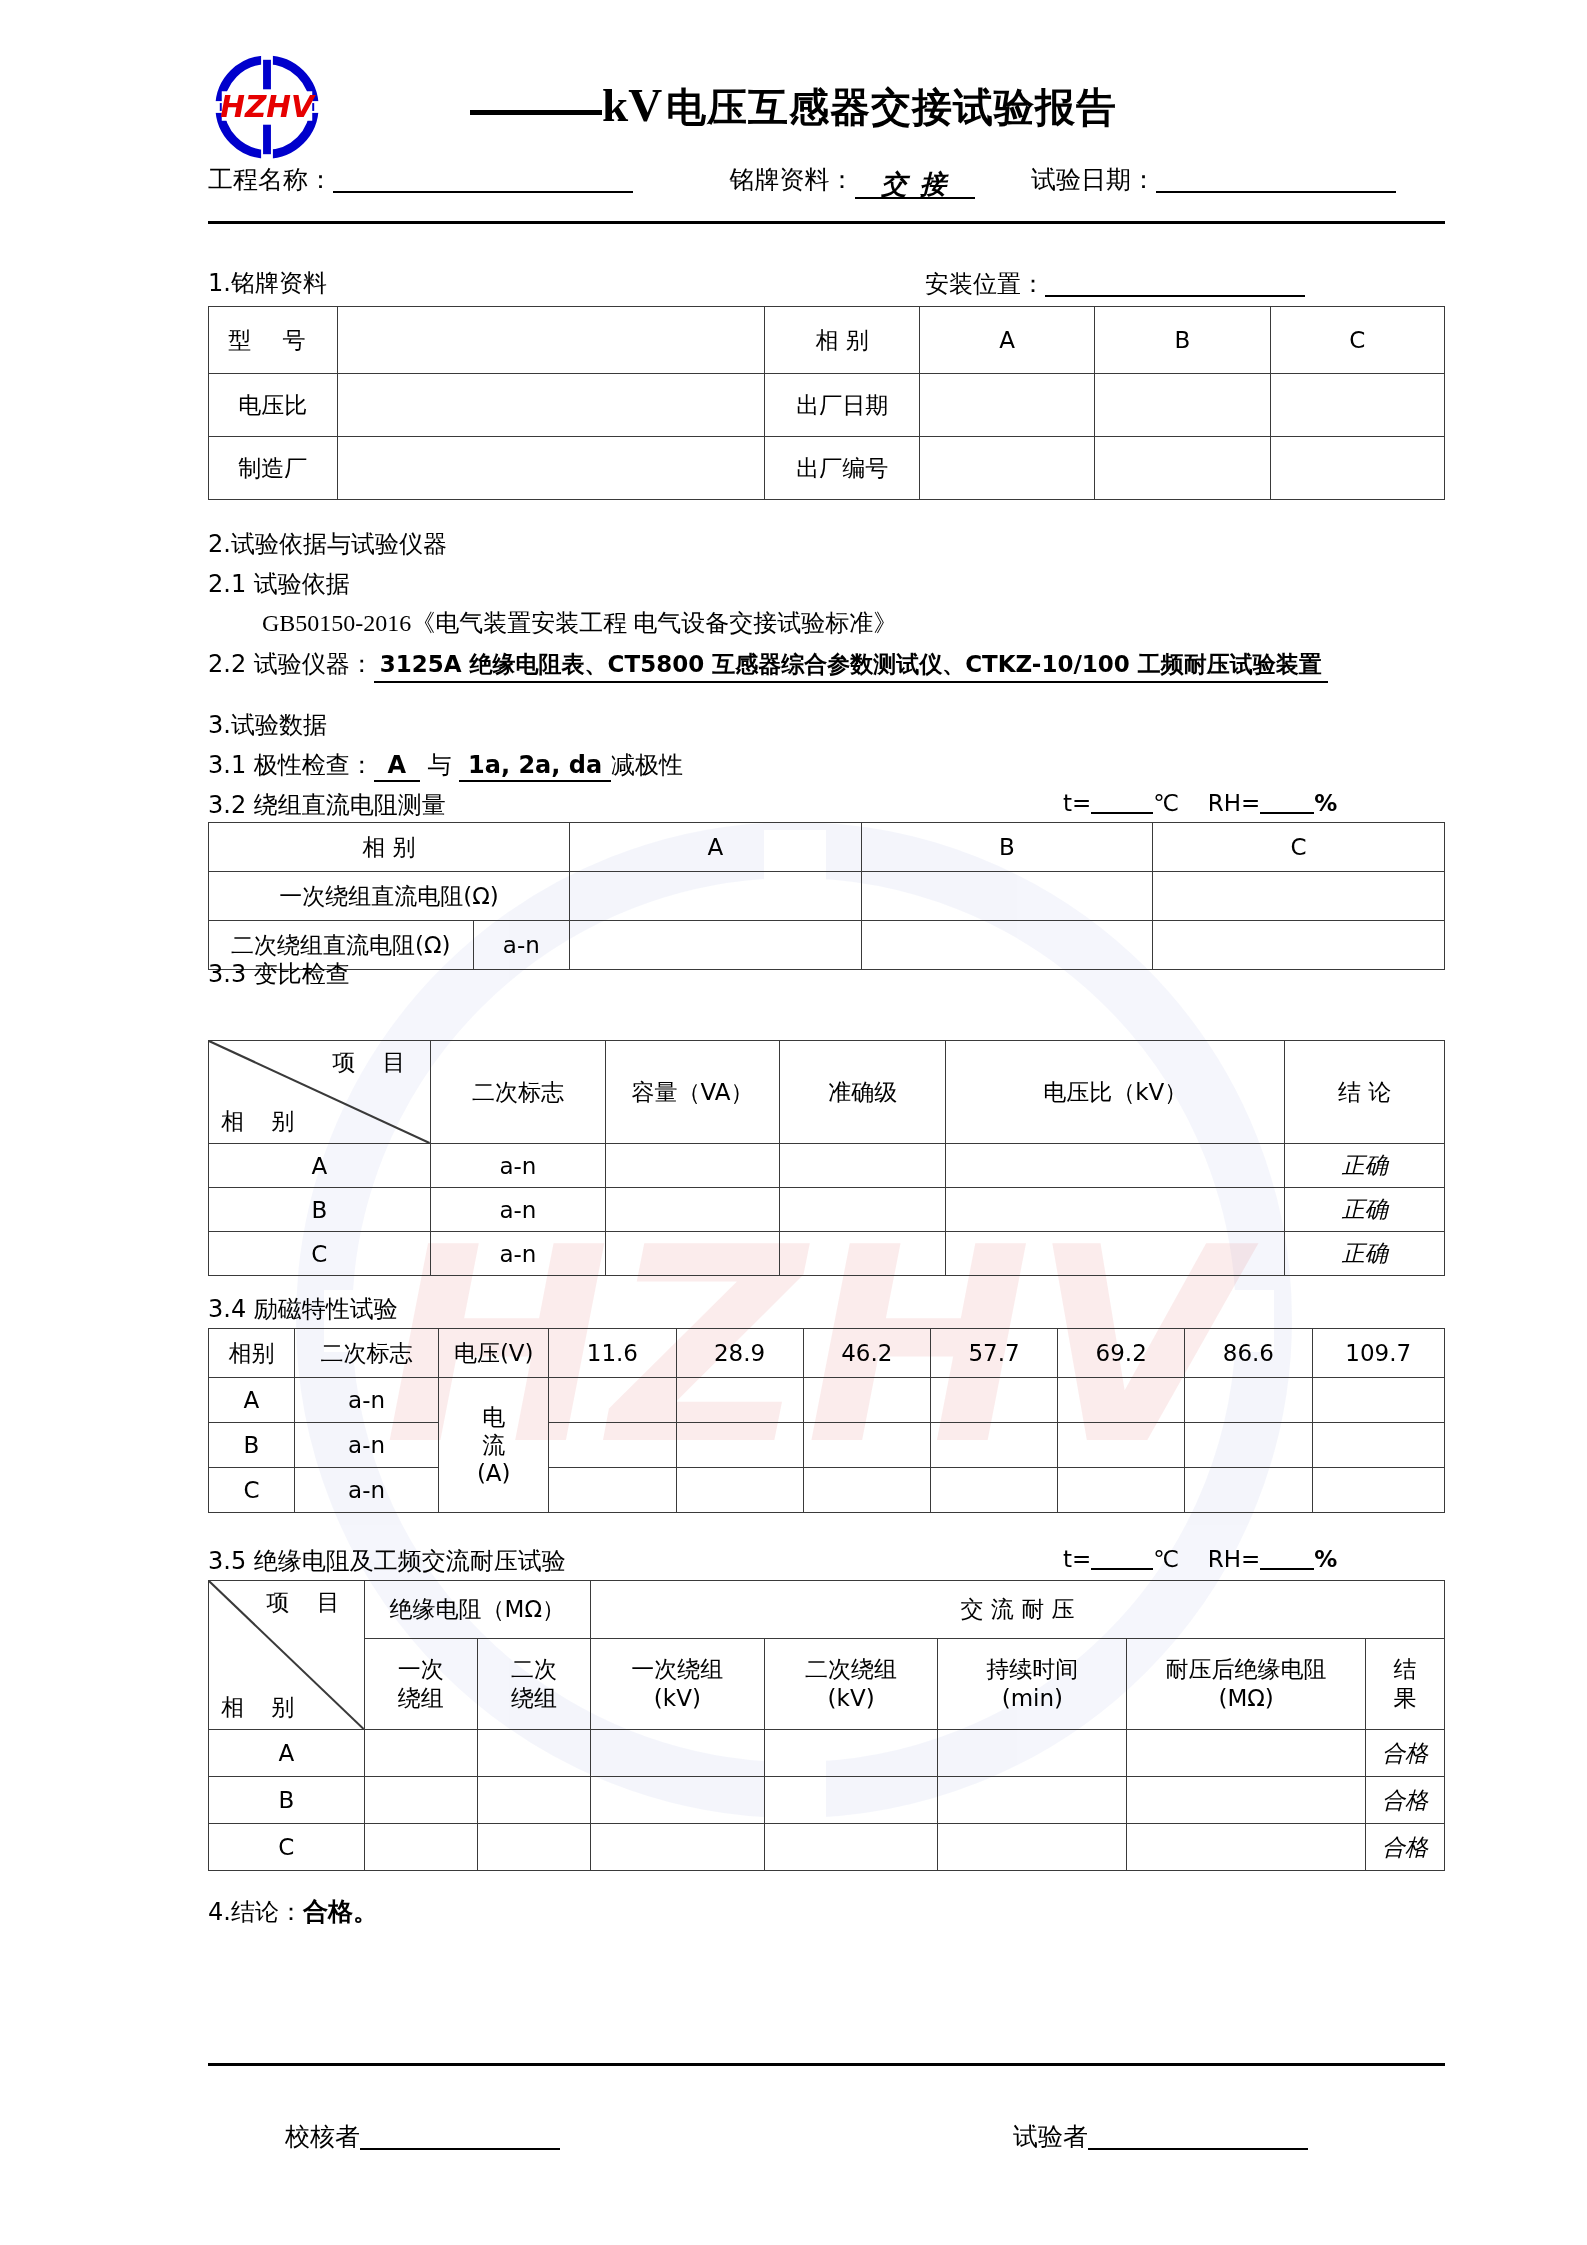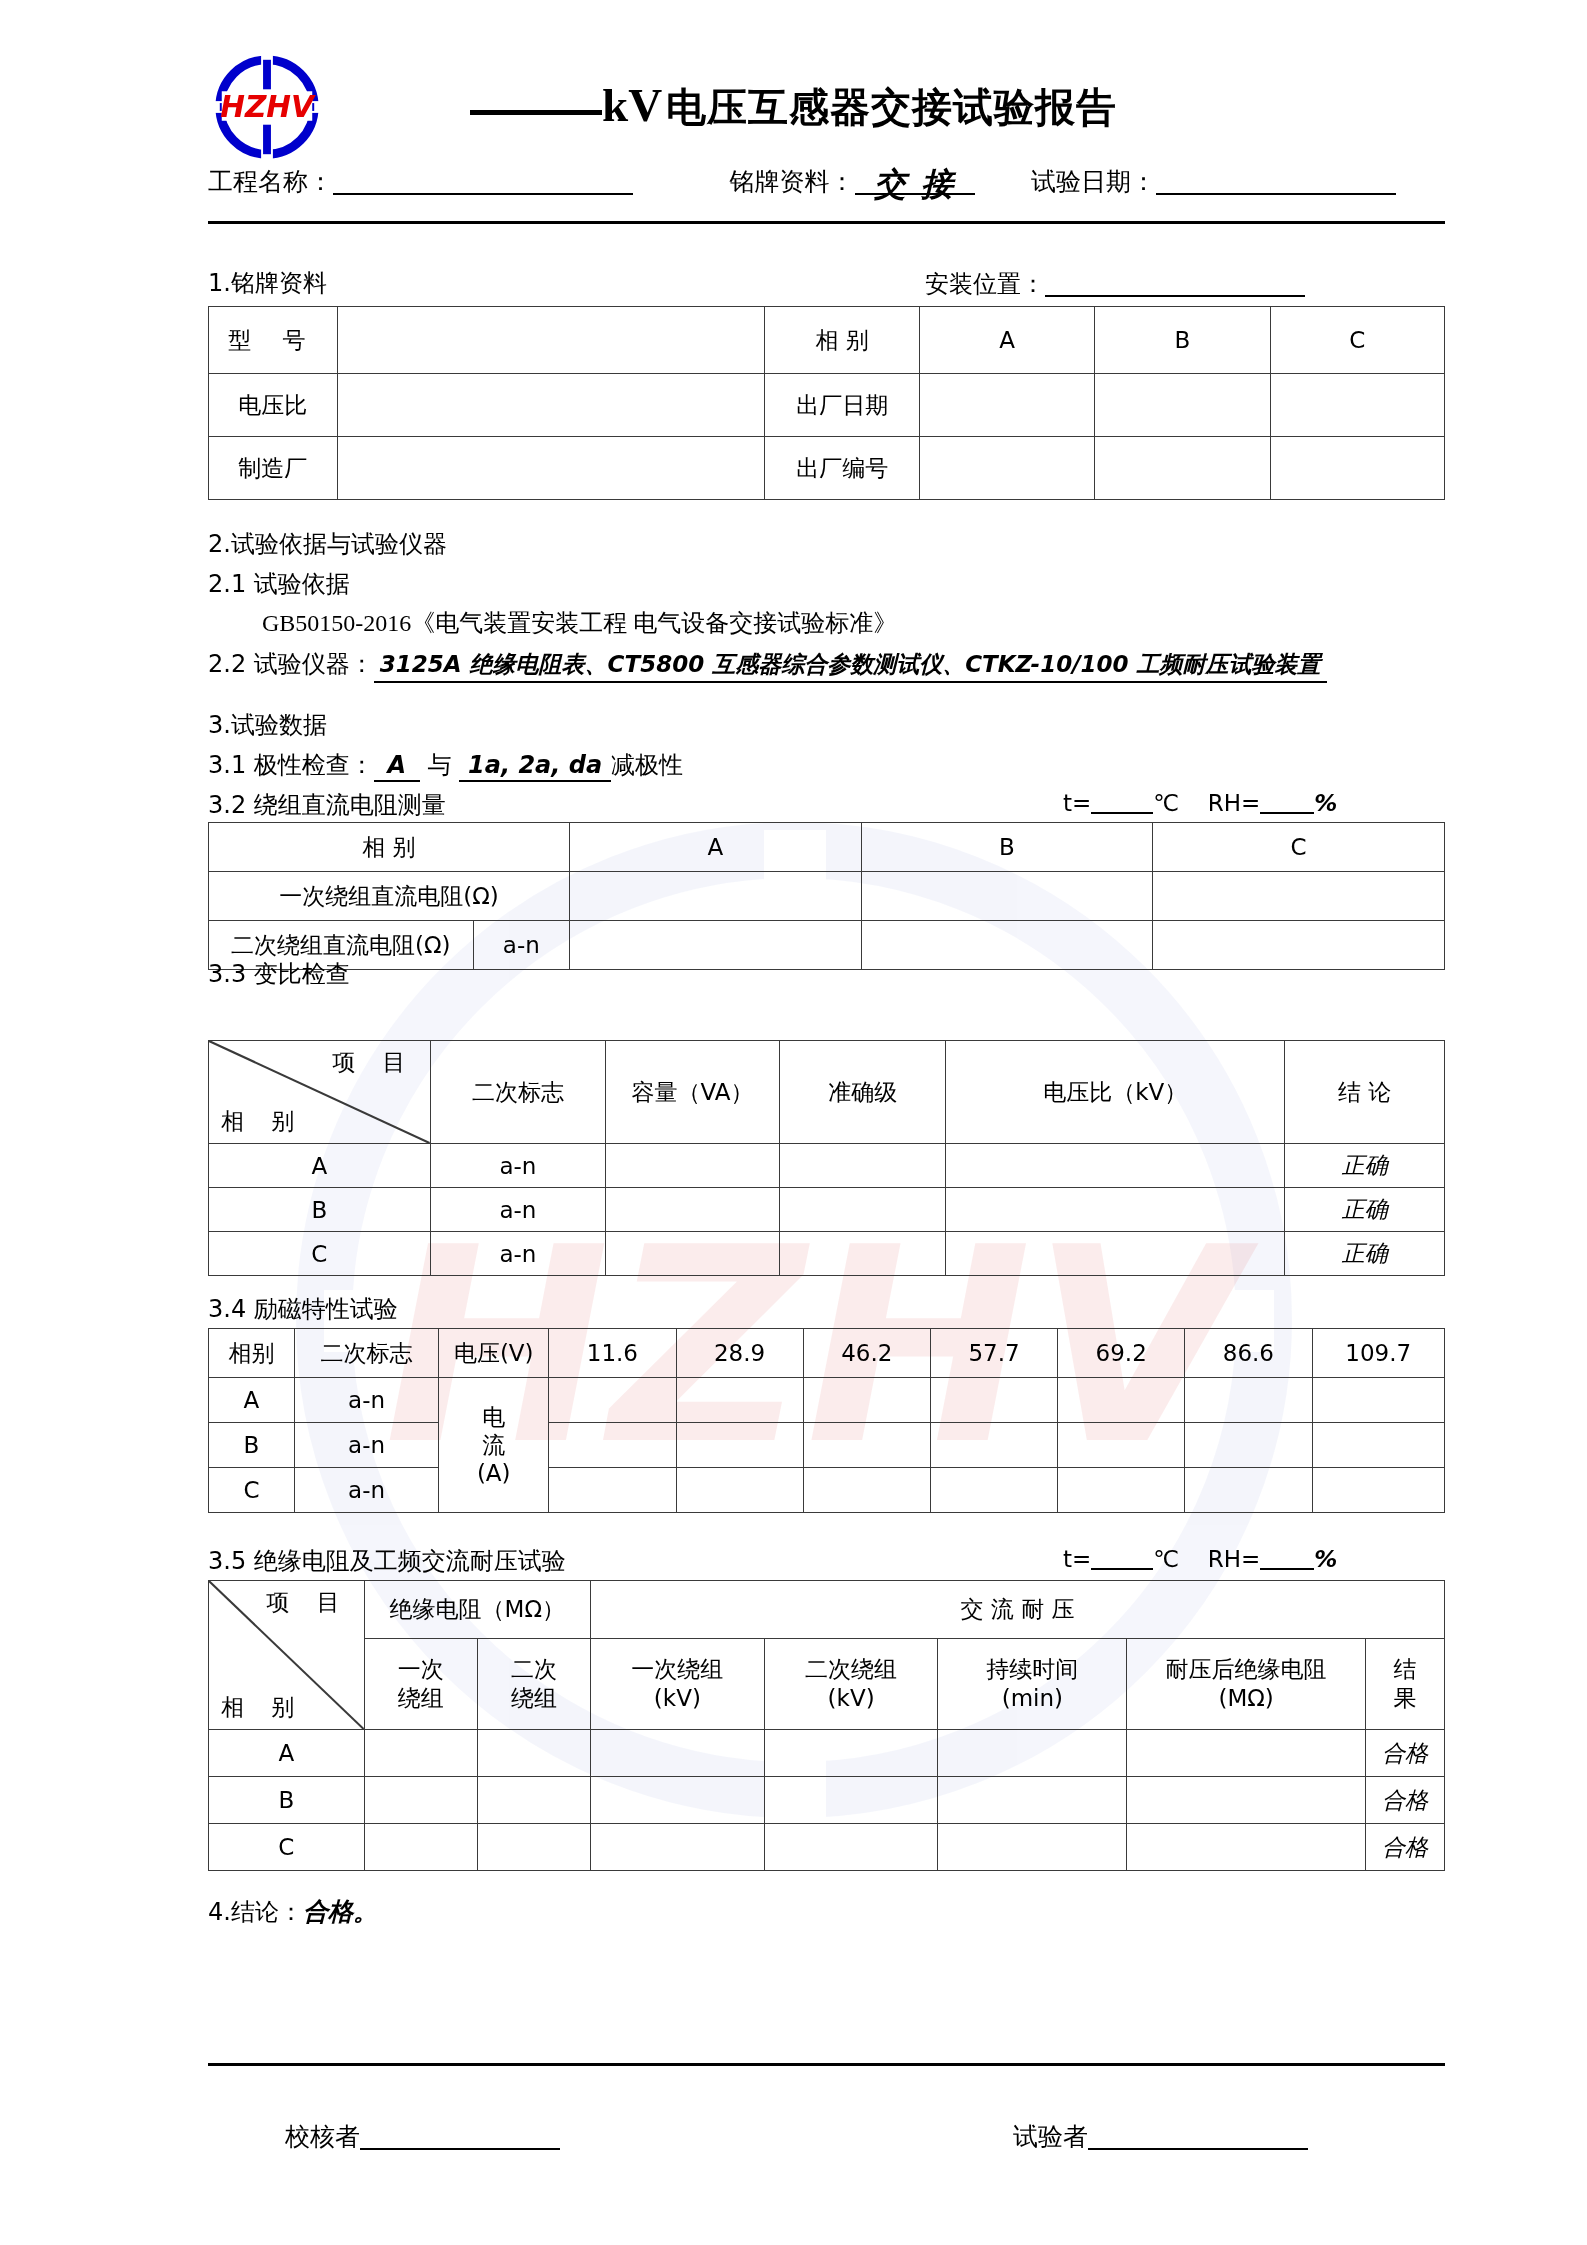--- a/index.html
+++ b/index.html
@@ -86,21 +86,21 @@
   }
   .fill-val {
     display: inline-block;
     border-bottom: 2px solid #000;
     height: 30px;
     vertical-align: -5px;
     text-align: center;
     font-family: "DejaVu Sans", "Liberation Sans", sans-serif;
     font-weight: bold;
     font-style: italic;
-    font-size: 32px;
+    font-size: 26px;
     letter-spacing: 2px;
   }
   .hrule {
     position: absolute;
     left: 208px;
     top: 221px;
     width: 1237px;
     height: 0;
     border-top: 3px solid #000;
   }
@@ -110,21 +110,20 @@
     font-family: "DejaVu Sans", "Liberation Sans", sans-serif;
     font-size: 24px;
     white-space: nowrap;
   }
   .sec-serif {
     font-family: "Liberation Serif", "DejaVu Serif", serif;
   }
   .bolditalic {
     font-family: "DejaVu Sans", "Liberation Sans", sans-serif;
     font-weight: bold;
-    font-style: italic;
   }
   .ul-val {
     border-bottom: 2px solid #000;
     padding: 0 6px 1px 6px;
     display: inline-block;
   }
   
   table.grid {
     position: absolute;
     border-collapse: collapse;

